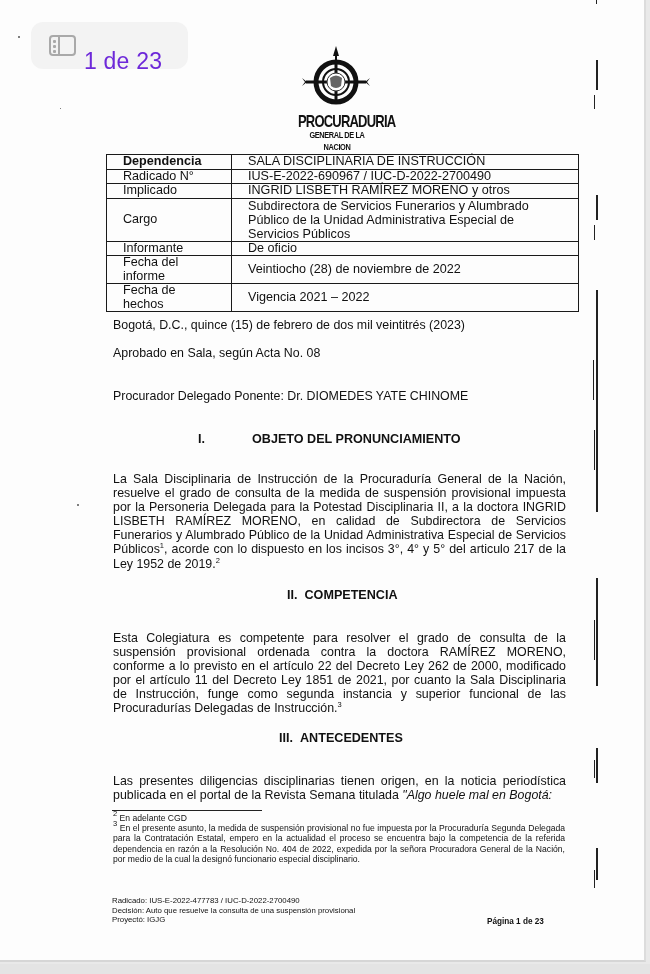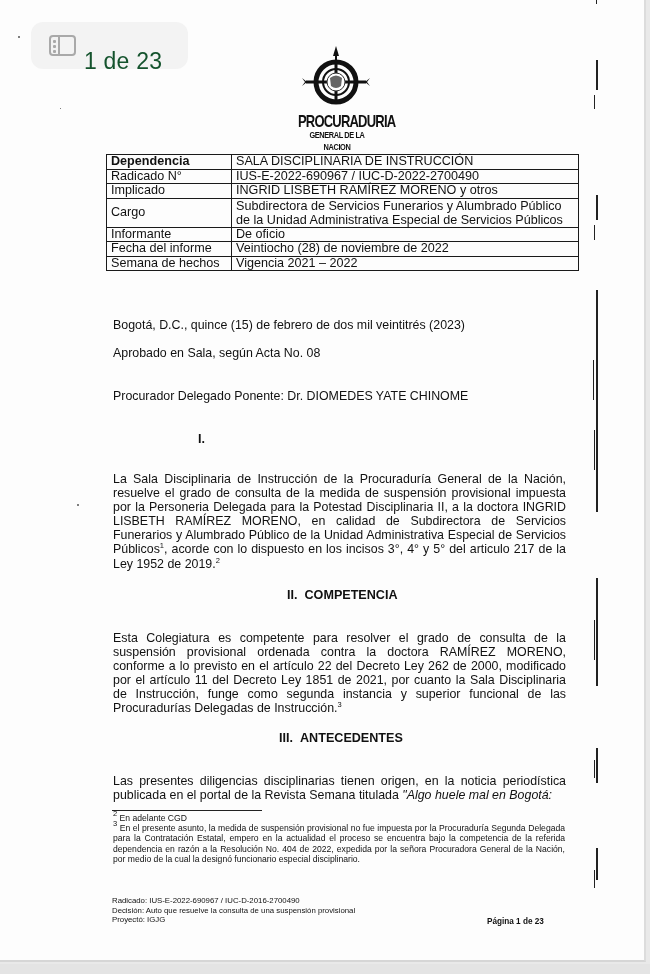--- a/index.html
+++ b/index.html
@@ -21,40 +21,40 @@
   }
   .sidebar-icon {
     width: 27px; height: 21px; border: 2.2px solid #a9a9a9; border-radius: 4px; position: relative;
   }
   .sidebar-icon::before {
     content: ""; position: absolute; left: 7px; top: -1px; bottom: -1px; width: 2px; background: #a9a9a9;
   }
   .sidebar-icon i {
     position: absolute; left: 2px; width: 3px; height: 3px; background: #a9a9a9; border-radius: 1px;
   }
-  .pill-text { font-size: 23px; color: #14532d; letter-spacing: 0.2px; margin-top: 32px; }
+  .pill-text { font-size: 23px; color: #6d28d9; letter-spacing: 0.2px; margin-top: 32px; }
 
   
   .scan-marks { position: absolute; left: 588px; top: 0; width: 14px; height: 962px; }
   .scan-marks span { position: absolute; background: #222; }
 
   
   .logo { position: absolute; left: 296px; top: 44px; width: 80px; height: 100px; }
   .logo-text1 { position: absolute; left: 298px; top: 112px; width: 78px; text-align: center;
     font-family: "Liberation Sans", sans-serif; font-weight: bold; font-size: 13px; letter-spacing: -0.8px;
     transform: scaleY(1.25); transform-origin: top; }
   .logo-text2 { position: absolute; left: 300px; top: 129px; width: 74px; text-align: center;
     font-weight: bold; font-size: 7.4px; letter-spacing: -0.4px; transform: scaleY(1.3); transform-origin: top; }
 
   
   .info-table {
     position: absolute; left: 106px; top: 154px; width: 473px; border-collapse: collapse;
     font-size: 12.6px; line-height: 13.5px;
   }
-  .info-table td { border: 1.3px solid #1a1a1a; padding: 0 4px; vertical-align: middle; }
+  .info-table td { border: 1.3px solid #1a1a1a; padding: 0 16px; vertical-align: middle; }
   .info-table td.lbl { width: 125px; }
   .info-table td.val-bold { font-weight: normal; }
   .info-table tr.tall td { height: 29px; }
 
   .text { position: absolute; left: 113px; width: 453px; font-size: 12.4px; line-height: 14.1px; }
   .just { text-align: justify; text-align-last: left; }
   .heading { position: absolute; font-weight: bold; font-size: 12.6px; }
   b { font-weight: normal; }
   sup { font-size: 7.5px; vertical-align: 5px; line-height: 0; }
 
@@ -116,33 +116,34 @@
     </tr>
     <tr>
       <td class="lbl">Informante</td>
       <td>De oficio</td>
     </tr>
     <tr>
       <td class="lbl">Fecha del informe</td>
       <td>Veintiocho (28) de noviembre de 2022</td>
     </tr>
     <tr>
-      <td class="lbl">Semana de hechos</td>
+      <td class="lbl">Fecha de hechos</td>
       <td>Vigencia 2021 – 2022</td>
     </tr>
   </tbody>
     </table>
 
   <div class="text" style="top:318px">Bogotá, D.C., quince (15) de febrero de dos mil veintitrés (2023)</div>
   <div class="text" style="top:346px">Aprobado en Sala, según Acta No. 08</div>
   <div class="text" style="top:389px">
     <span>Procurador Delegado Ponente: Dr. </span><b>DIOMEDES YATE CHINOME</b>
   </div>
 
   <div class="heading" style="left:198px; top:432px">I.</div>
+  <div class="heading" style="left:252px; top:432px">OBJETO DEL PRONUNCIAMIENTO</div>
 
   <div class="text just" style="top:472px">
     <span>La Sala Disciplinaria de Instrucción de la Procuraduría General de la Nación, resuelve el grado de consulta de la medida de suspensión provisional impuesta por la Personeria Delegada para la Potestad Disciplinaria II, a la doctora </span><b>INGRID LISBETH RAMÍREZ MORENO</b><span>, en calidad de Subdirectora de Servicios Funerarios y Alumbrado Público de la Unidad Administrativa Especial de Servicios Públicos</span><sup>1</sup><span>, acorde con lo dispuesto en los incisos 3°, 4° y 5° del articulo 217 de la Ley 1952 de 2019.</span><sup>2</sup>
   </div>
 
   <div class="heading" style="left:287px; top:588px">
     <span>II.</span>&nbsp;&nbsp;<span>COMPETENCIA</span>
   </div>
 
   <div class="text just" style="top:631px">
@@ -157,21 +158,21 @@
     <span>Las presentes diligencias disciplinarias tienen origen, en la noticia periodística publicada en el portal de la Revista Semana titulada </span><i>"Algo huele mal en Bogotá:</i>
   </div>
 
   <div class="footnote-rule"></div>
   <div class="footnotes">
     <div><sup>2</sup><span> En adelante CGD</span></div>
     <div class="just"><sup>3</sup><span> En el presente asunto, la medida de suspensión provisional no fue impuesta por la Procuraduría Segunda Delegada para la Contratación Estatal, empero en la actualidad el proceso se encuentra bajo la competencia de la referida dependencia en razón a la Resolución No. 404 de 2022, expedida por la señora Procuradora General de la Nación, por medio de la cual la designó funcionario especial disciplinario.</span></div>
   </div>
 
   <div class="page-footer">
-    <div>Radicado: IUS-E-2022-690967 / IUC-D-2016-2700490</div>
+    <div>Radicado: IUS-E-2022-477783 / IUC-D-2022-2700490</div>
     <div>Decisión: Auto que resuelve la consulta de una suspensión provisional</div>
     <div>Proyectó: IGJG</div>
   </div>
   <div class="page-num">Página 1 de 23</div>
 
   <div class="scan-marks">
     <span style="left:8px; top:0; width:1px; height:4px"></span>
     <span style="left:8px; top:60px; width:2px; height:30px"></span>
     <span style="left:6px; top:95px; width:1px; height:14px"></span>
     <span style="left:8px; top:195px; width:2px; height:25px"></span>

